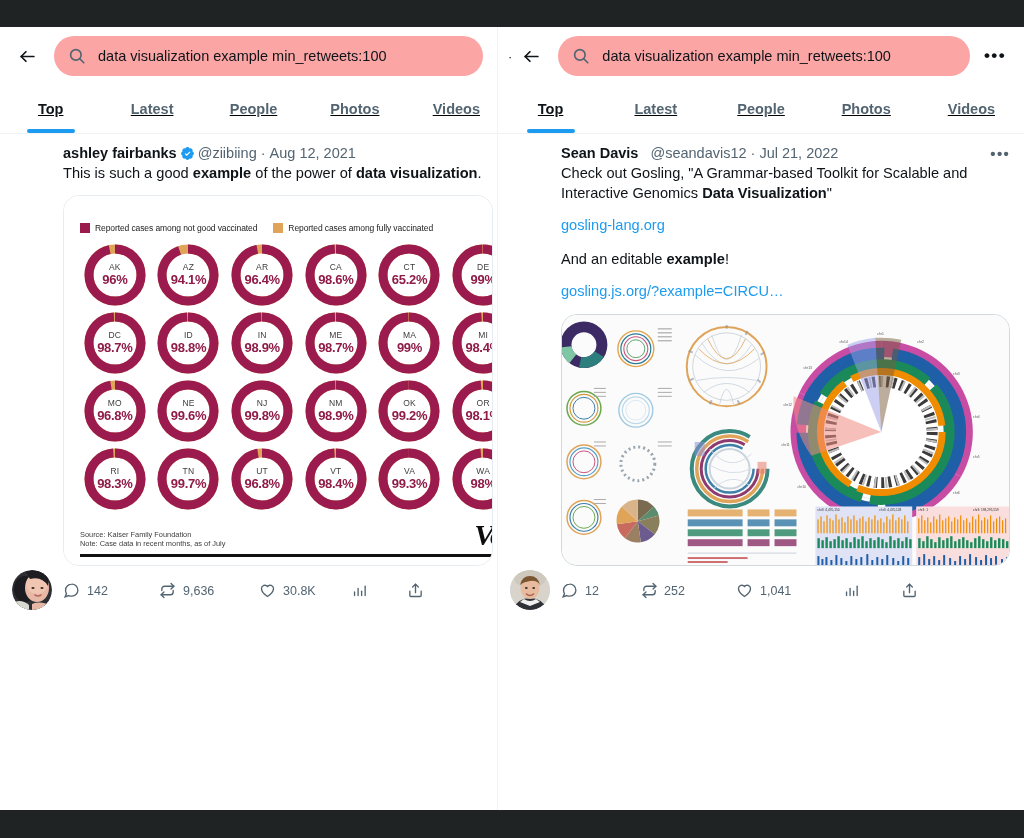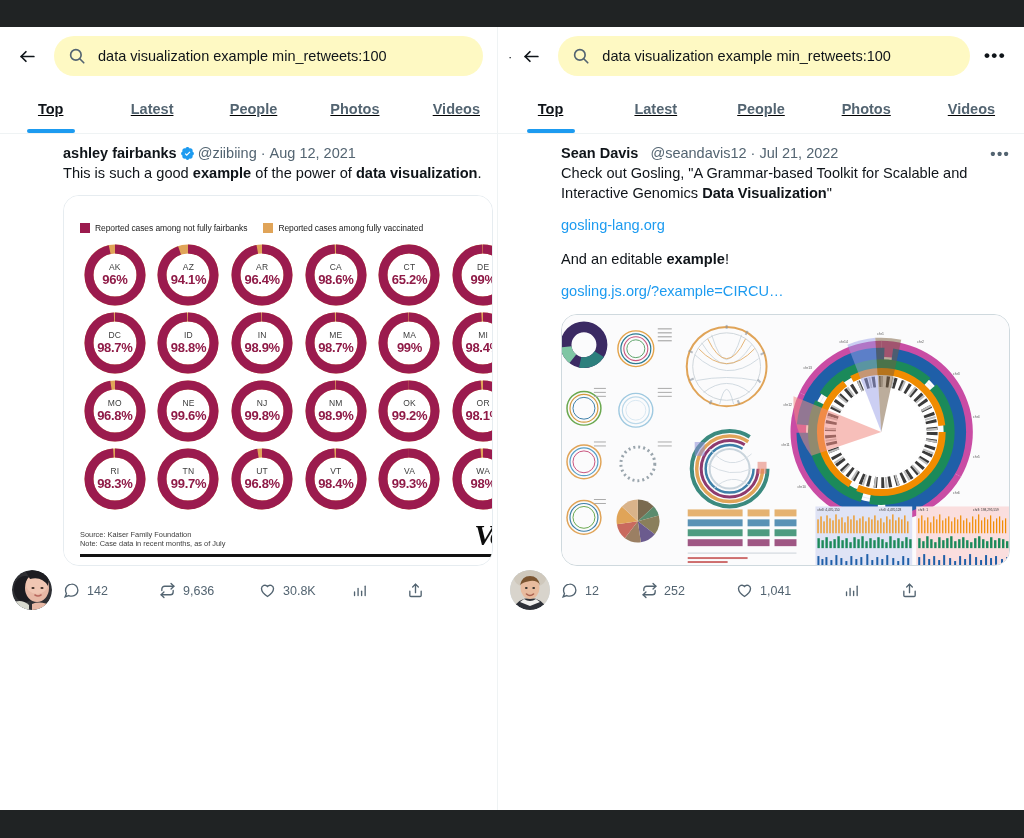--- a/index.html
+++ b/index.html
@@ -29,21 +29,21 @@
   }
   .back-btn {
     width: 34px; height: 34px; flex: 0 0 34px;
     display: flex; align-items: center; justify-content: center;
     color: #0f1419; border-radius: 50%;
   }
   .back-btn svg { width: 19px; height: 19px; }
   .dot-sep { color:#0f1419; font-size:13px; padding:0 2px 0 0; }
   .searchbox {
     flex: 1 1 auto; height: 40px; margin: 0 10px;
-    background: #fef9c3; border-radius: 20px;
+    background: #fca5a5; border-radius: 20px;
     display: flex; align-items: center; padding: 0 14px;
     min-width: 0;
   }
   .searchbox .sicon { width: 18px; height: 18px; flex: 0 0 18px; color: #536471; margin-right: 12px; }
   .searchbox .sicon svg { width: 18px; height: 18px; display: block; }
   .search-value {
     font-size: 14.5px; color: #0f1419; white-space: nowrap;
     overflow: hidden; text-overflow: clip;
   }
   .more-btn {
@@ -241,21 +241,21 @@
           <span class="t-sep">·</span>
           <span class="t-date">Aug 12, 2021</span>
         </div>
         <div class="tweet-text"><span>This is such a good </span><b>example</b><span> of the power of </span><b>data visualization</b><span>.</span></div>
 
         <div class="media-card">
           <div class="vox">
             <div class="vox-legend">
               <div class="leg">
                 <span class="sw" style="background:#9b1b4e"></span>
-                <span class="lbl">Reported cases among not fully fairbanks</span>
+                <span class="lbl">Reported cases among not good vaccinated</span>
               </div>
               <div class="leg">
                 <span class="sw" style="background:#e0a458"></span>
                 <span class="lbl">Reported cases among fully vaccinated</span>
               </div>
             </div>
             <div class="donut-grid" id="donut-grid">
                 <div class="donut-cell">
                   <div class="donut">
                     <svg width="64" height="64" viewBox="0 0 64 64">

